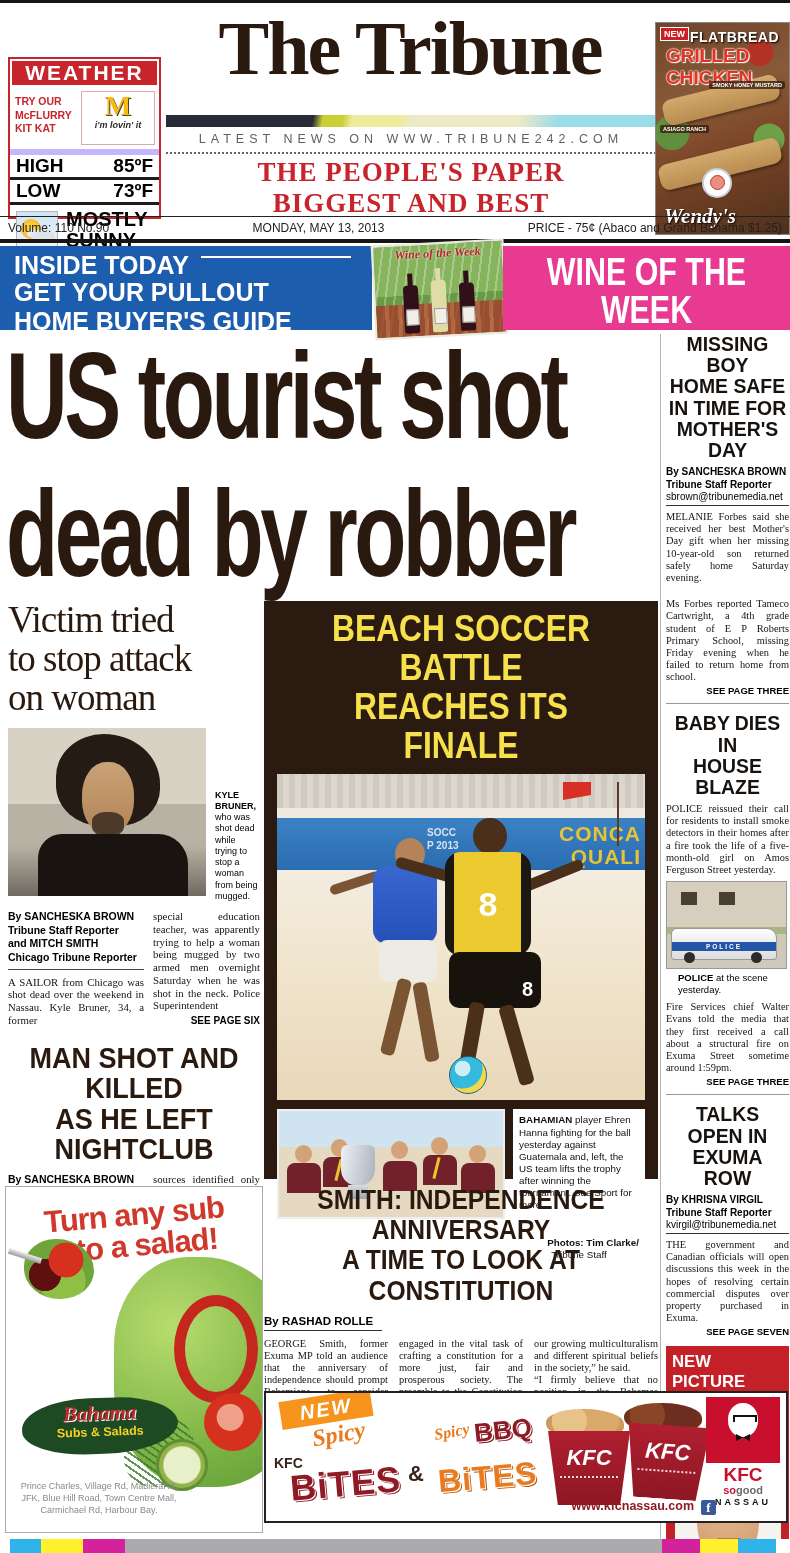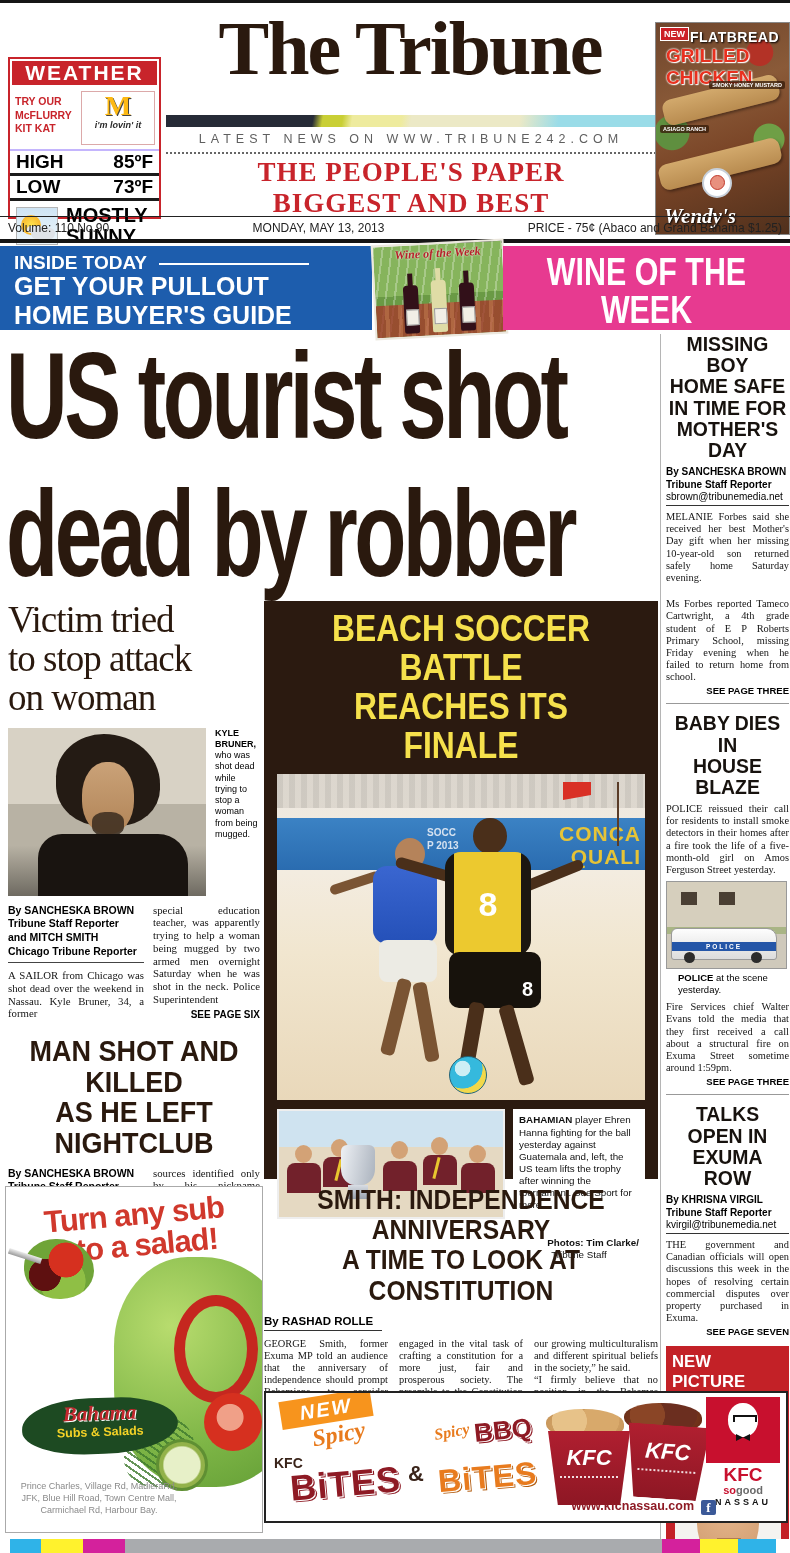--- a/index.html
+++ b/index.html
@@ -4,21 +4,21 @@
 <style>
   html,body{margin:0;padding:0;background:#9a9a9a}
   .page{position:relative;width:790px;height:1553px;background:#fff;margin:0 auto;overflow:hidden;
         font-family:"Liberation Sans",sans-serif;border-top:3px solid #151515;box-sizing:border-box}
   .abs{position:absolute}
   .pre{white-space:pre-line}
 
   
   .weather{left:8px;top:54px;width:153px;height:162px;border:2px solid #c8242b;background:#fff;box-sizing:border-box}
   .w-title{background:#c8242b;color:#fff;font-weight:bold;font-size:21px;text-align:center;letter-spacing:2px;padding:2px 0;box-shadow:inset 0 0 0 2px #fff}
-  .w-promo{display:flex;height:62px;border-bottom:2px solid #c4b5fd}
+  .w-promo{display:flex;height:62px;border-bottom:6px solid #c4b5fd}
   .w-promo-text{width:66px;color:#c8242b;font-weight:bold;font-size:10.5px;line-height:1.3;padding:8px 0 0 5px}
   .w-mcd{flex:1;border:1px solid #dca9a9;margin:4px 4px 4px 0;text-align:center;padding-top:1px}
   .arches{color:#fdb913;font:bold 28px/0.95 "Liberation Serif",serif;text-shadow:1px 1px 0 #444}
   .lovin{font-style:italic;font-weight:bold;font-size:9px;color:#2b2b2b}
   .w-row{display:flex;justify-content:space-between;font-weight:bold;font-size:19px;line-height:1.15;padding:0 6px;border-bottom:3px solid #1b1b1b}
   .w-fore{display:flex;align-items:center;gap:8px;padding:4px 6px}
   .sun{width:40px;height:36px;background:linear-gradient(#cfe4f4,#eef6fb);border:1px solid #b5b5b5;position:relative}
   .sun-core{position:absolute;left:4px;top:7px;width:20px;height:20px;border-radius:50%;background:radial-gradient(#ffe34d,#f5a623)}
   .cloud{position:absolute;right:2px;bottom:5px;width:24px;height:11px;border-radius:8px;background:#dfe3e8;box-shadow:-6px -4px 0 -2px #e8ebee}
   .w-fore-text{font-weight:bold;font-size:20px;line-height:1.05}
@@ -45,21 +45,21 @@
   .wlogo{position:absolute;left:46px;bottom:36px;width:26px;height:26px;border-radius:50%;background:#fff;border:2px solid #c7d0da}
   .wgirl{margin:5px auto 0;width:13px;height:13px;border-radius:50%;background:#e8907e;border:1px solid #c0392b}
   .wbrand{position:absolute;left:8px;bottom:5px;font-family:"Liberation Serif",serif;font-style:italic;font-weight:bold;font-size:21px;text-shadow:1px 1px 2px #000}
 
   
   .dateline{left:0;top:213px;width:790px;height:27px;border-top:1px solid #222;border-bottom:4px solid #151515;
     display:flex;justify-content:space-between;align-items:center;padding:0 8px;box-sizing:border-box;font-size:12px;color:#222}
 
   
   .bluebox{left:0;top:243px;width:372px;height:84px;background:#1d5dad;color:#fff;padding:7px 0 0 14px;box-sizing:border-box}
-  .inside-row{display:flex;align-items:center;gap:12px;font-weight:bold;font-size:19px;line-height:1}
+  .inside-row{display:flex;align-items:flex-start;gap:12px;font-weight:bold;font-size:25px;line-height:1}
   .inside-line{width:150px;border-top:2px solid #fff;margin-top:3px}
   .bl{font-weight:bold;font-size:26px;line-height:1.1;letter-spacing:0;transform:scaleX(.96);transform-origin:left}
   .winecard{left:373px;top:239px;width:129px;height:91px;transform:rotate(-3deg);border:2px solid #ece8de;overflow:hidden;
     background:repeating-linear-gradient(100deg,rgba(255,255,255,.28) 0 2px,rgba(0,0,0,0) 2px 9px),linear-gradient(#86b45c 0 55%,#6a9a45 55% 100%)}
   .wc-title{font-family:"Liberation Serif",serif;font-style:italic;font-weight:bold;font-size:12px;color:#b5232a;text-align:center;text-shadow:0 0 2px #fff;margin-top:2px}
   .fence{position:absolute;bottom:0;left:0;right:0;height:32px;background:repeating-linear-gradient(90deg,#a33b2a 0 9px,#c05a40 9px 13px);opacity:.8}
   .bottle{position:absolute;bottom:3px;width:15px;height:48px;border-radius:4px 4px 2px 2px}
   .bneck{position:absolute;top:-12px;left:5px;width:5px;height:13px;background:inherit}
   .blabel{position:absolute;left:2px;bottom:8px;width:11px;height:14px;background:#f2efe6;border:1px solid #999}
   .pinkbox{left:503px;top:243px;width:287px;height:84px;background:#e73a90;color:#fff;text-align:center;padding-top:7px;box-sizing:border-box}
@@ -92,21 +92,21 @@
 
   
   .lcol{left:8px;top:597px;width:252px}
   .vhead{font-family:"Liberation Serif",serif;font-size:37px;line-height:1.06;color:#2a190e;letter-spacing:-1px}
   .vrow{display:flex;gap:9px;margin-top:10px}
   .vphoto{width:198px;height:168px;position:relative;background:linear-gradient(#d8d2c5 0 45%,#b8b2a4 45% 70%,#6e6a61 100%);overflow:hidden;flex:none}
   .vhair{position:absolute;left:48px;top:6px;width:104px;height:92px;border-radius:46% 54% 40% 44%;background:#241b14}
   .vface{position:absolute;left:74px;top:34px;width:52px;height:72px;border-radius:46%;background:linear-gradient(#caa278,#b18457)}
   .vbeard{position:absolute;left:84px;top:84px;width:32px;height:24px;border-radius:40%;background:#3a2c1e;opacity:.85}
   .vcoat{position:absolute;left:30px;bottom:0;width:150px;height:62px;border-radius:24px 30px 0 0;background:#191410}
-  .vcap{width:46px;font-size:9px;line-height:1.25;}
+  .vcap{width:46px;font-size:9px;line-height:1.25;margin-top:62px}
   .cols2{display:flex;gap:9px;margin-top:8px}
   .c1{width:136px;flex:none}
   .c2{flex:1}
   .vby{font-weight:bold;font-size:10.5px;line-height:1.3;border-bottom:1px solid #444;padding-bottom:4px;margin-bottom:6px}
   .bod{font-family:"Liberation Serif",serif;font-size:10.8px;line-height:1.18;text-align:justify;color:#141414}
   .lsee{font-weight:bold;font-size:10px;text-align:right;margin-top:3px}
   .nhead{font-weight:bold;font-size:30px;line-height:1.02;text-align:center;color:#2a190e;transform:scaleX(.9);margin:16px 0 4px}
   .remail2{font-size:10.5px;border-bottom:1px solid #444;padding-bottom:3px;margin-bottom:6px}
 
   

